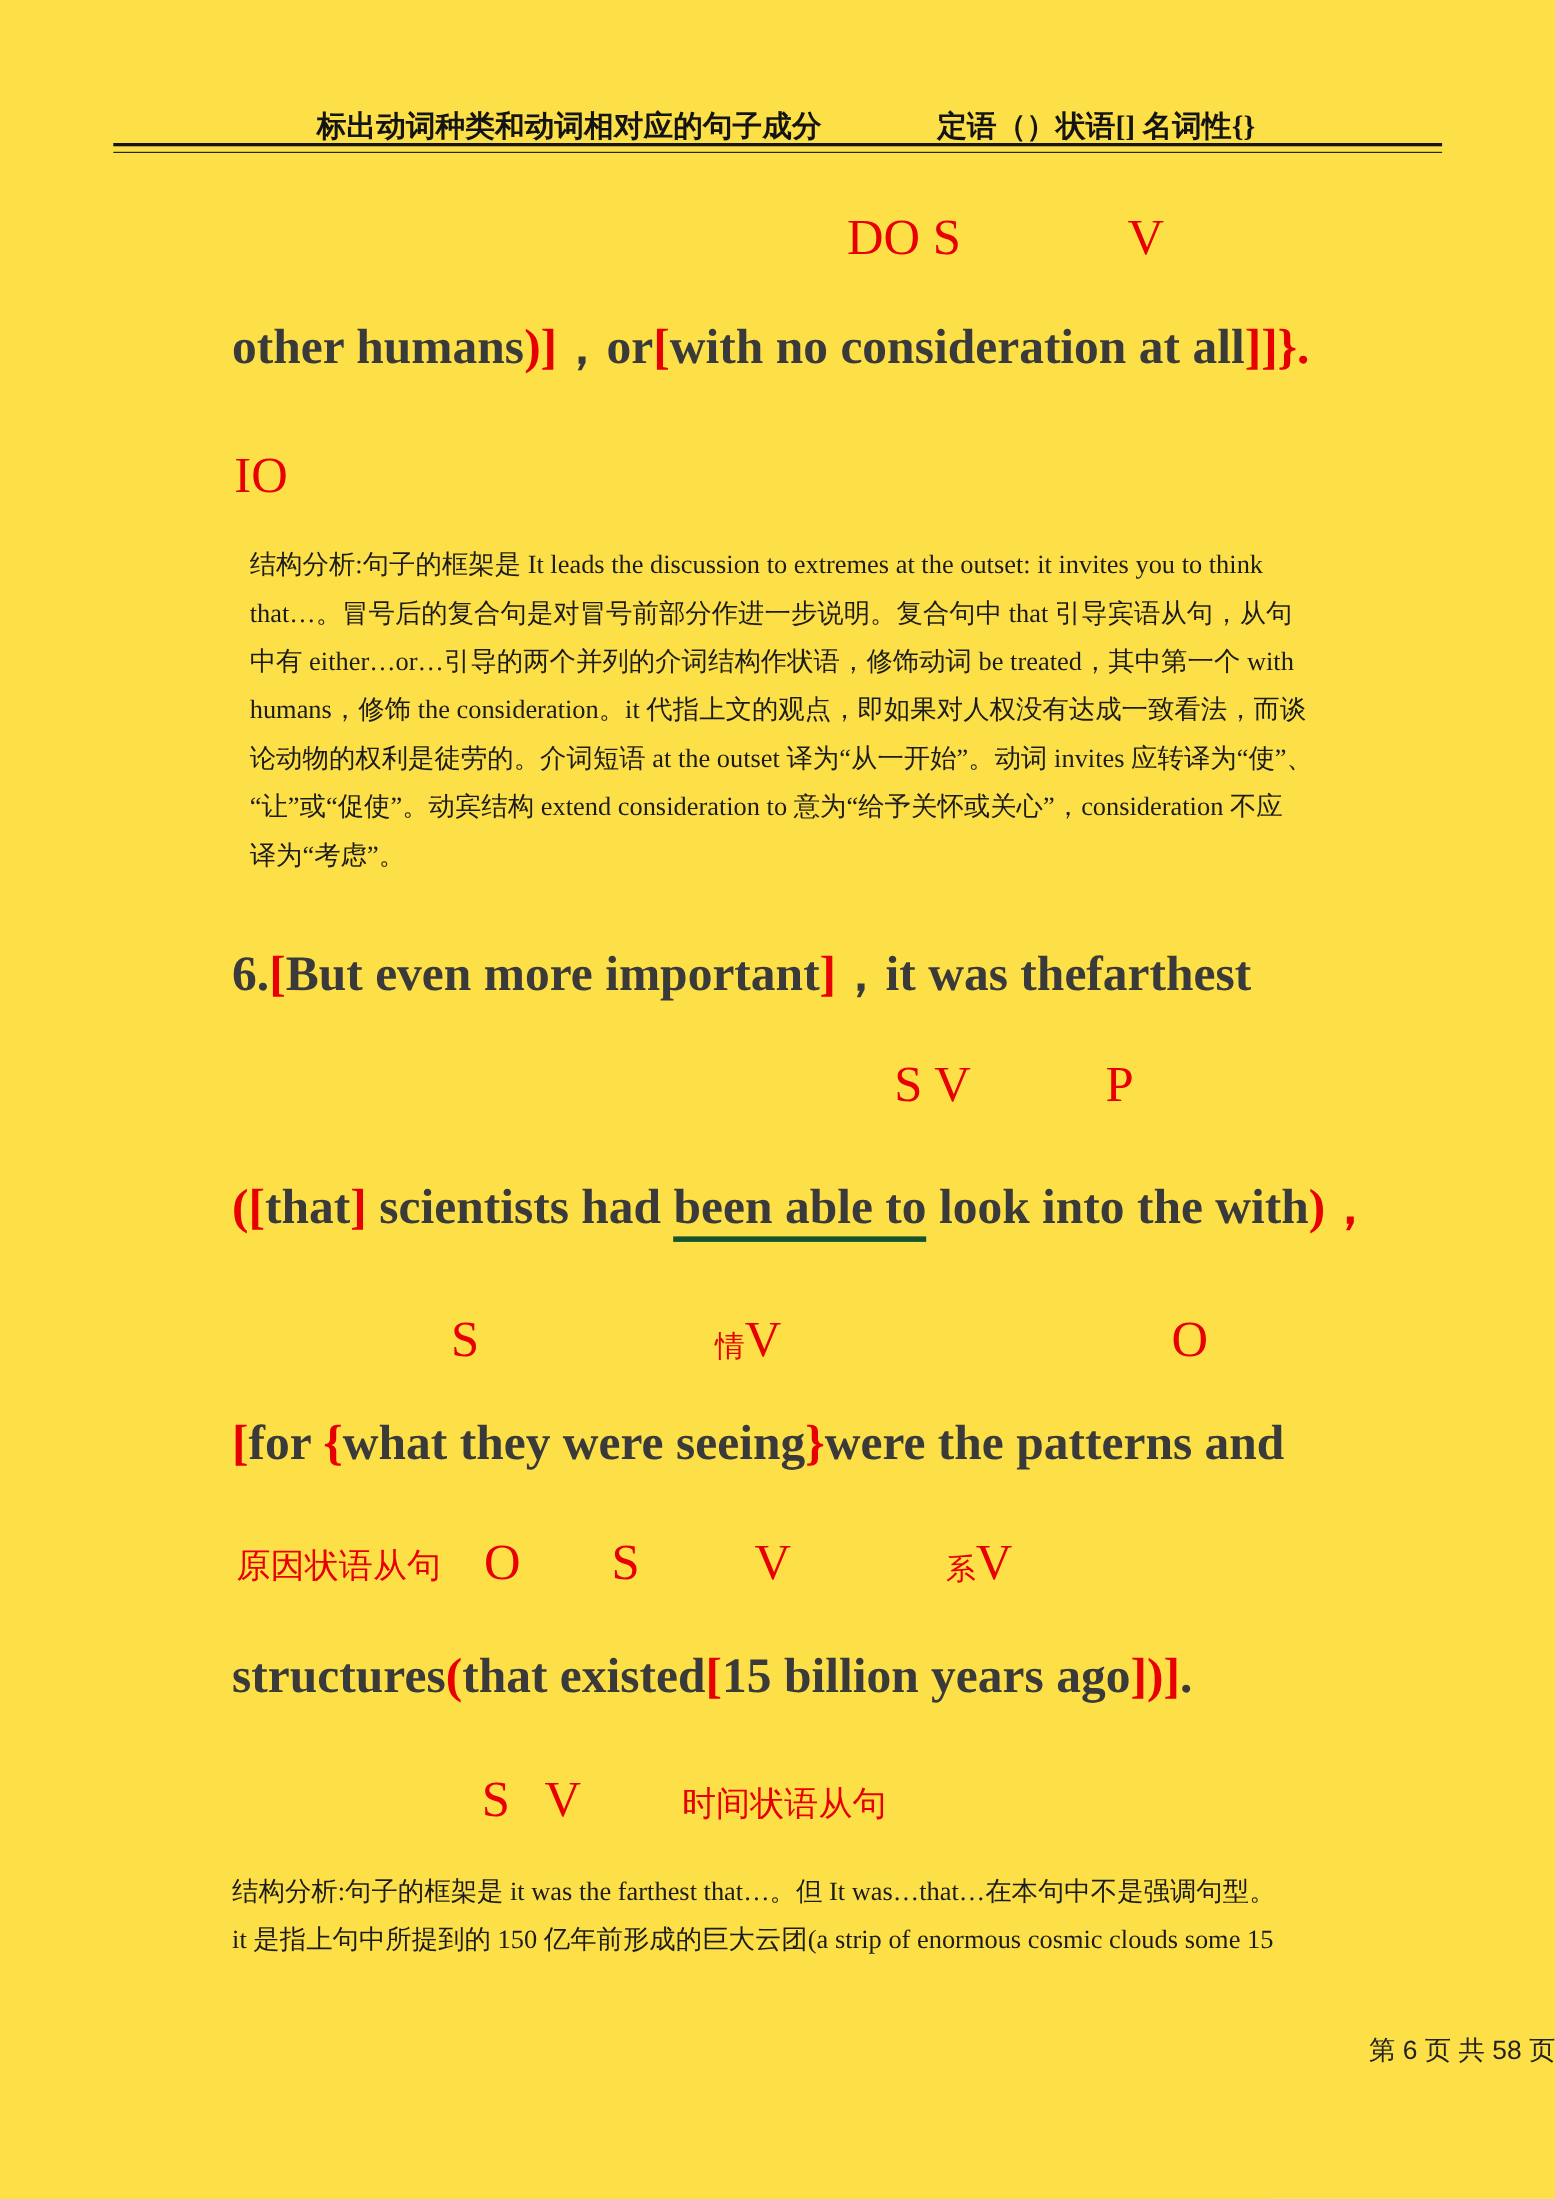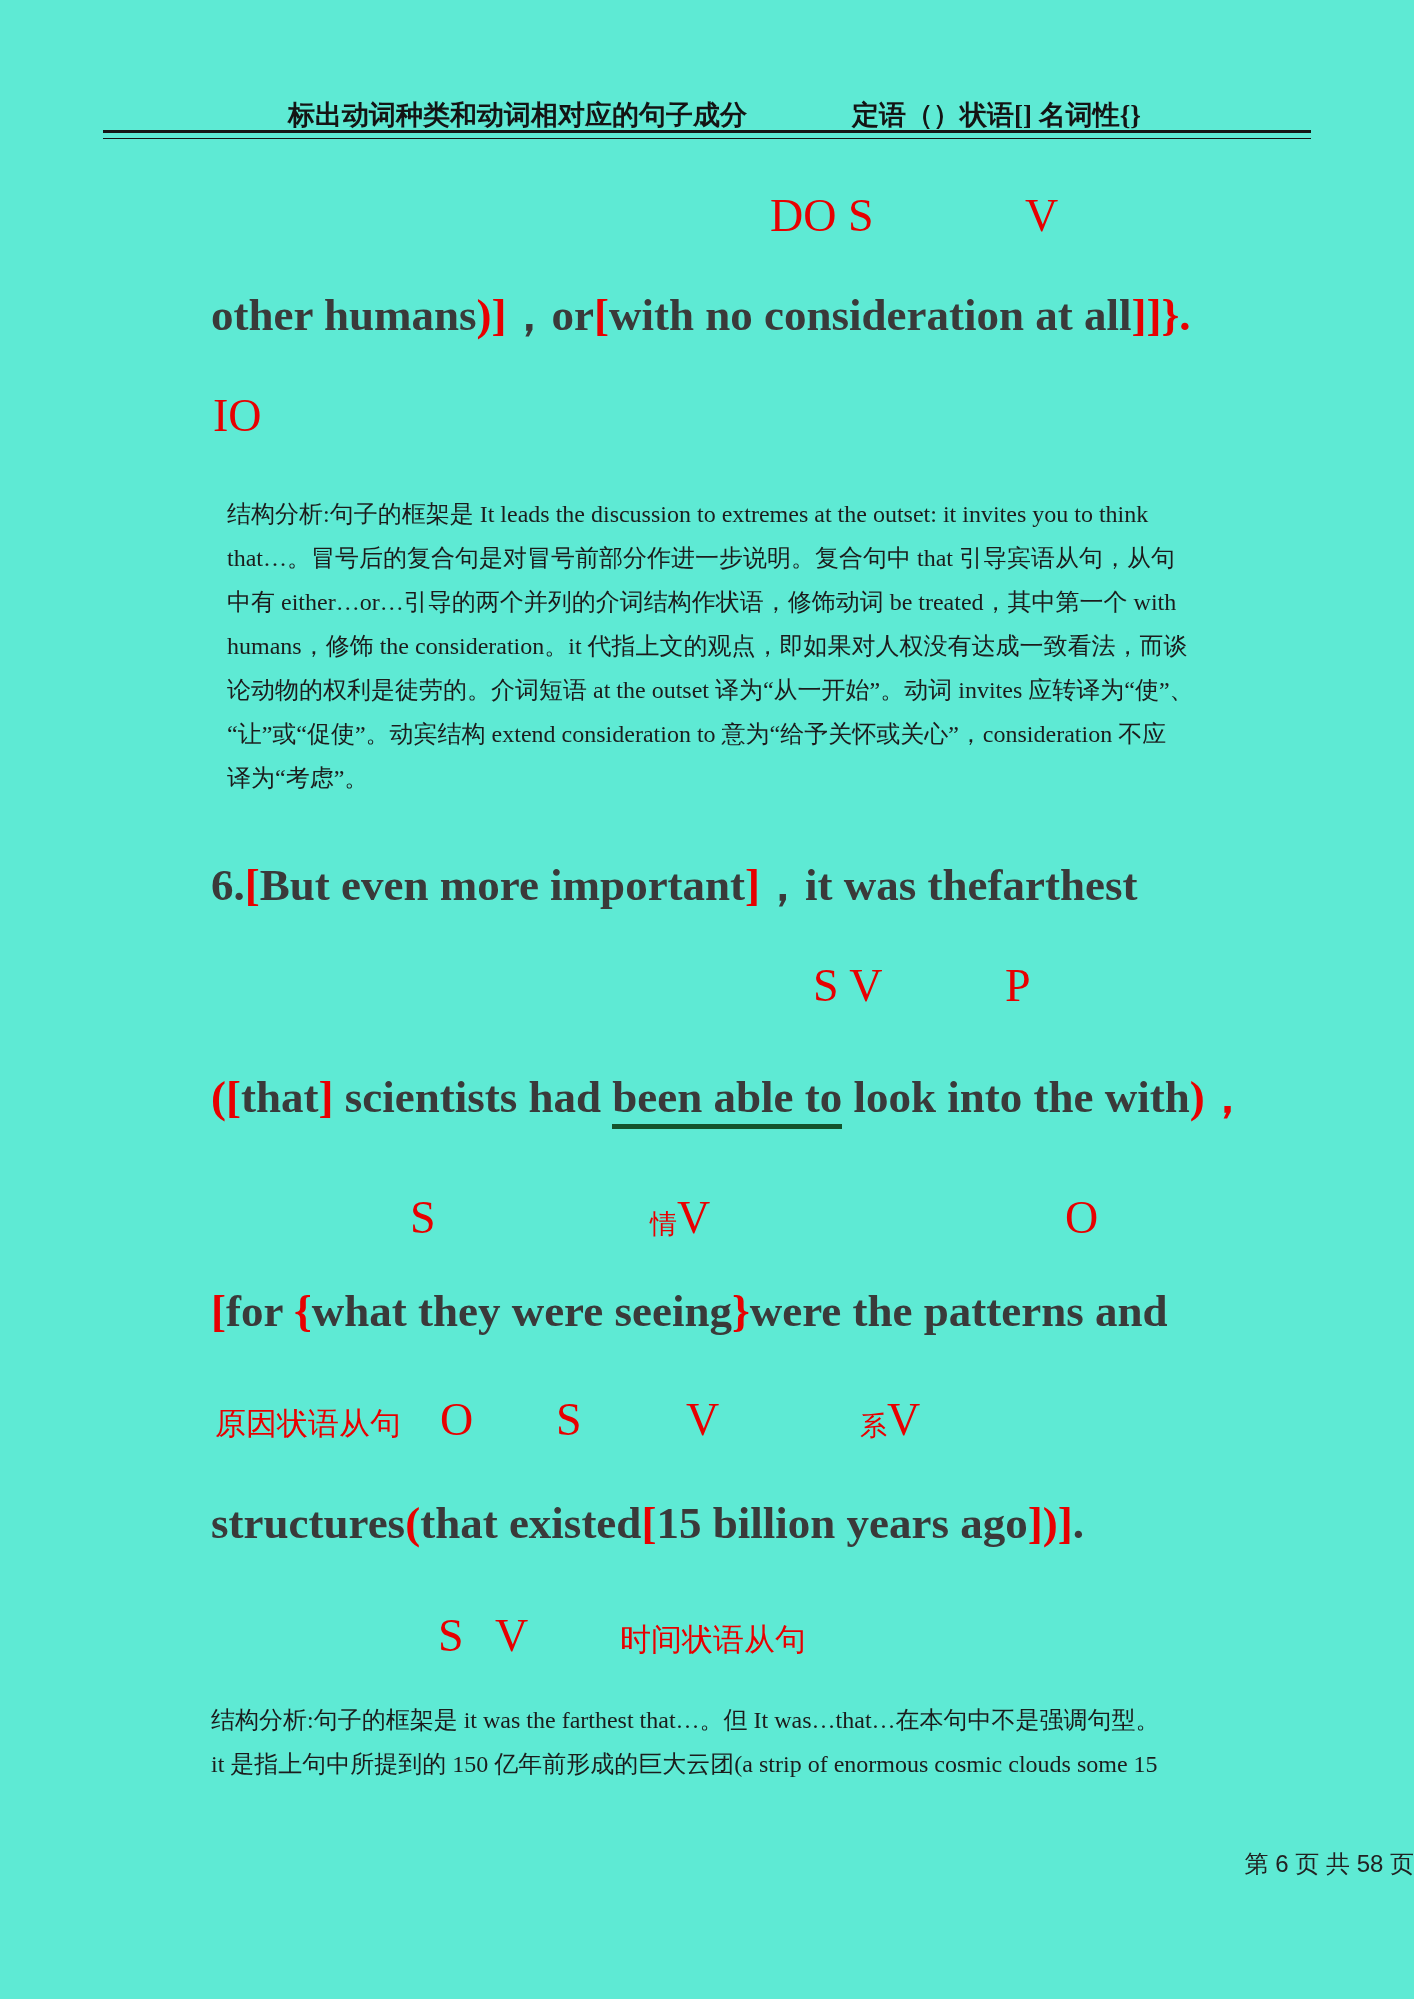--- a/index.html
+++ b/index.html
@@ -1,20 +1,20 @@
 <!DOCTYPE html>
 <html><head>
 <meta charset="utf-8">
 <style>
   html,body { margin:0; padding:0; background:#ffffff; }
   .page {
     position: relative;
     width: 1414px;
     height: 1999px;
-    background: #5eead4;
+    background: #fde047;
     font-family: "Liberation Serif", "DejaVu Serif", serif;
     overflow: hidden;
   }
   
   .hdr-text { position:absolute; top:97px; font-size:27px; font-weight:bold; color:#141414; white-space:nowrap; }
   .hdr-left  { left:288px; }
   .hdr-right { left:852px; }
   .hdr-rule  { position:absolute; top:130px; left:103px; width:1208px; height:5px;
                border-top:3px solid #161616; border-bottom:1px solid #161616; }
   
@@ -43,21 +43,21 @@
   <div class="hdr-text hdr-right">定语（）状语[] 名词性{}</div>
   <div class="hdr-rule"></div>
 
   <div class="red-row" style="top:192px;">
       <span class="rl" style="left:770px;">DO S</span>
       <span class="rl" style="left:1025px;">V</span>
     </div>
 
   <div class="bigline" style="top:288px;"><span>other humans</span><span class="red">)]</span><span>，</span><span>or</span><span class="red">[</span><span>with no consideration at all</span><span class="red">]]}</span><span class="red">.</span></div>
 
-  <div class="red-row" style="top:392px;">
+  <div class="red-row" style="top:408px;">
       <span class="rl" style="left:213px;">IO</span>
     </div>
 
   <div class="para" style="top:492px;margin-left:16px;">
     <div class="ln">结构分析:句子的框架是 It leads the discussion to extremes at the outset: it invites you to think</div>
     <div class="ln">that…。冒号后的复合句是对冒号前部分作进一步说明。复合句中 that 引导宾语从句，从句</div>
     <div class="ln">中有 either…or…引导的两个并列的介词结构作状语，修饰动词 be treated，其中第一个 with</div>
     <div class="ln">humans，修饰 the consideration。it 代指上文的观点，即如果对人权没有达成一致看法，而谈</div>
     <div class="ln">论动物的权利是徒劳的。介词短语 at the outset 译为“从一开始”。动词 invites 应转译为“使”、</div>
     <div class="ln">“让”或“促使”。动宾结构 extend consideration to 意为“给予关怀或关心”，consideration 不应</div>

